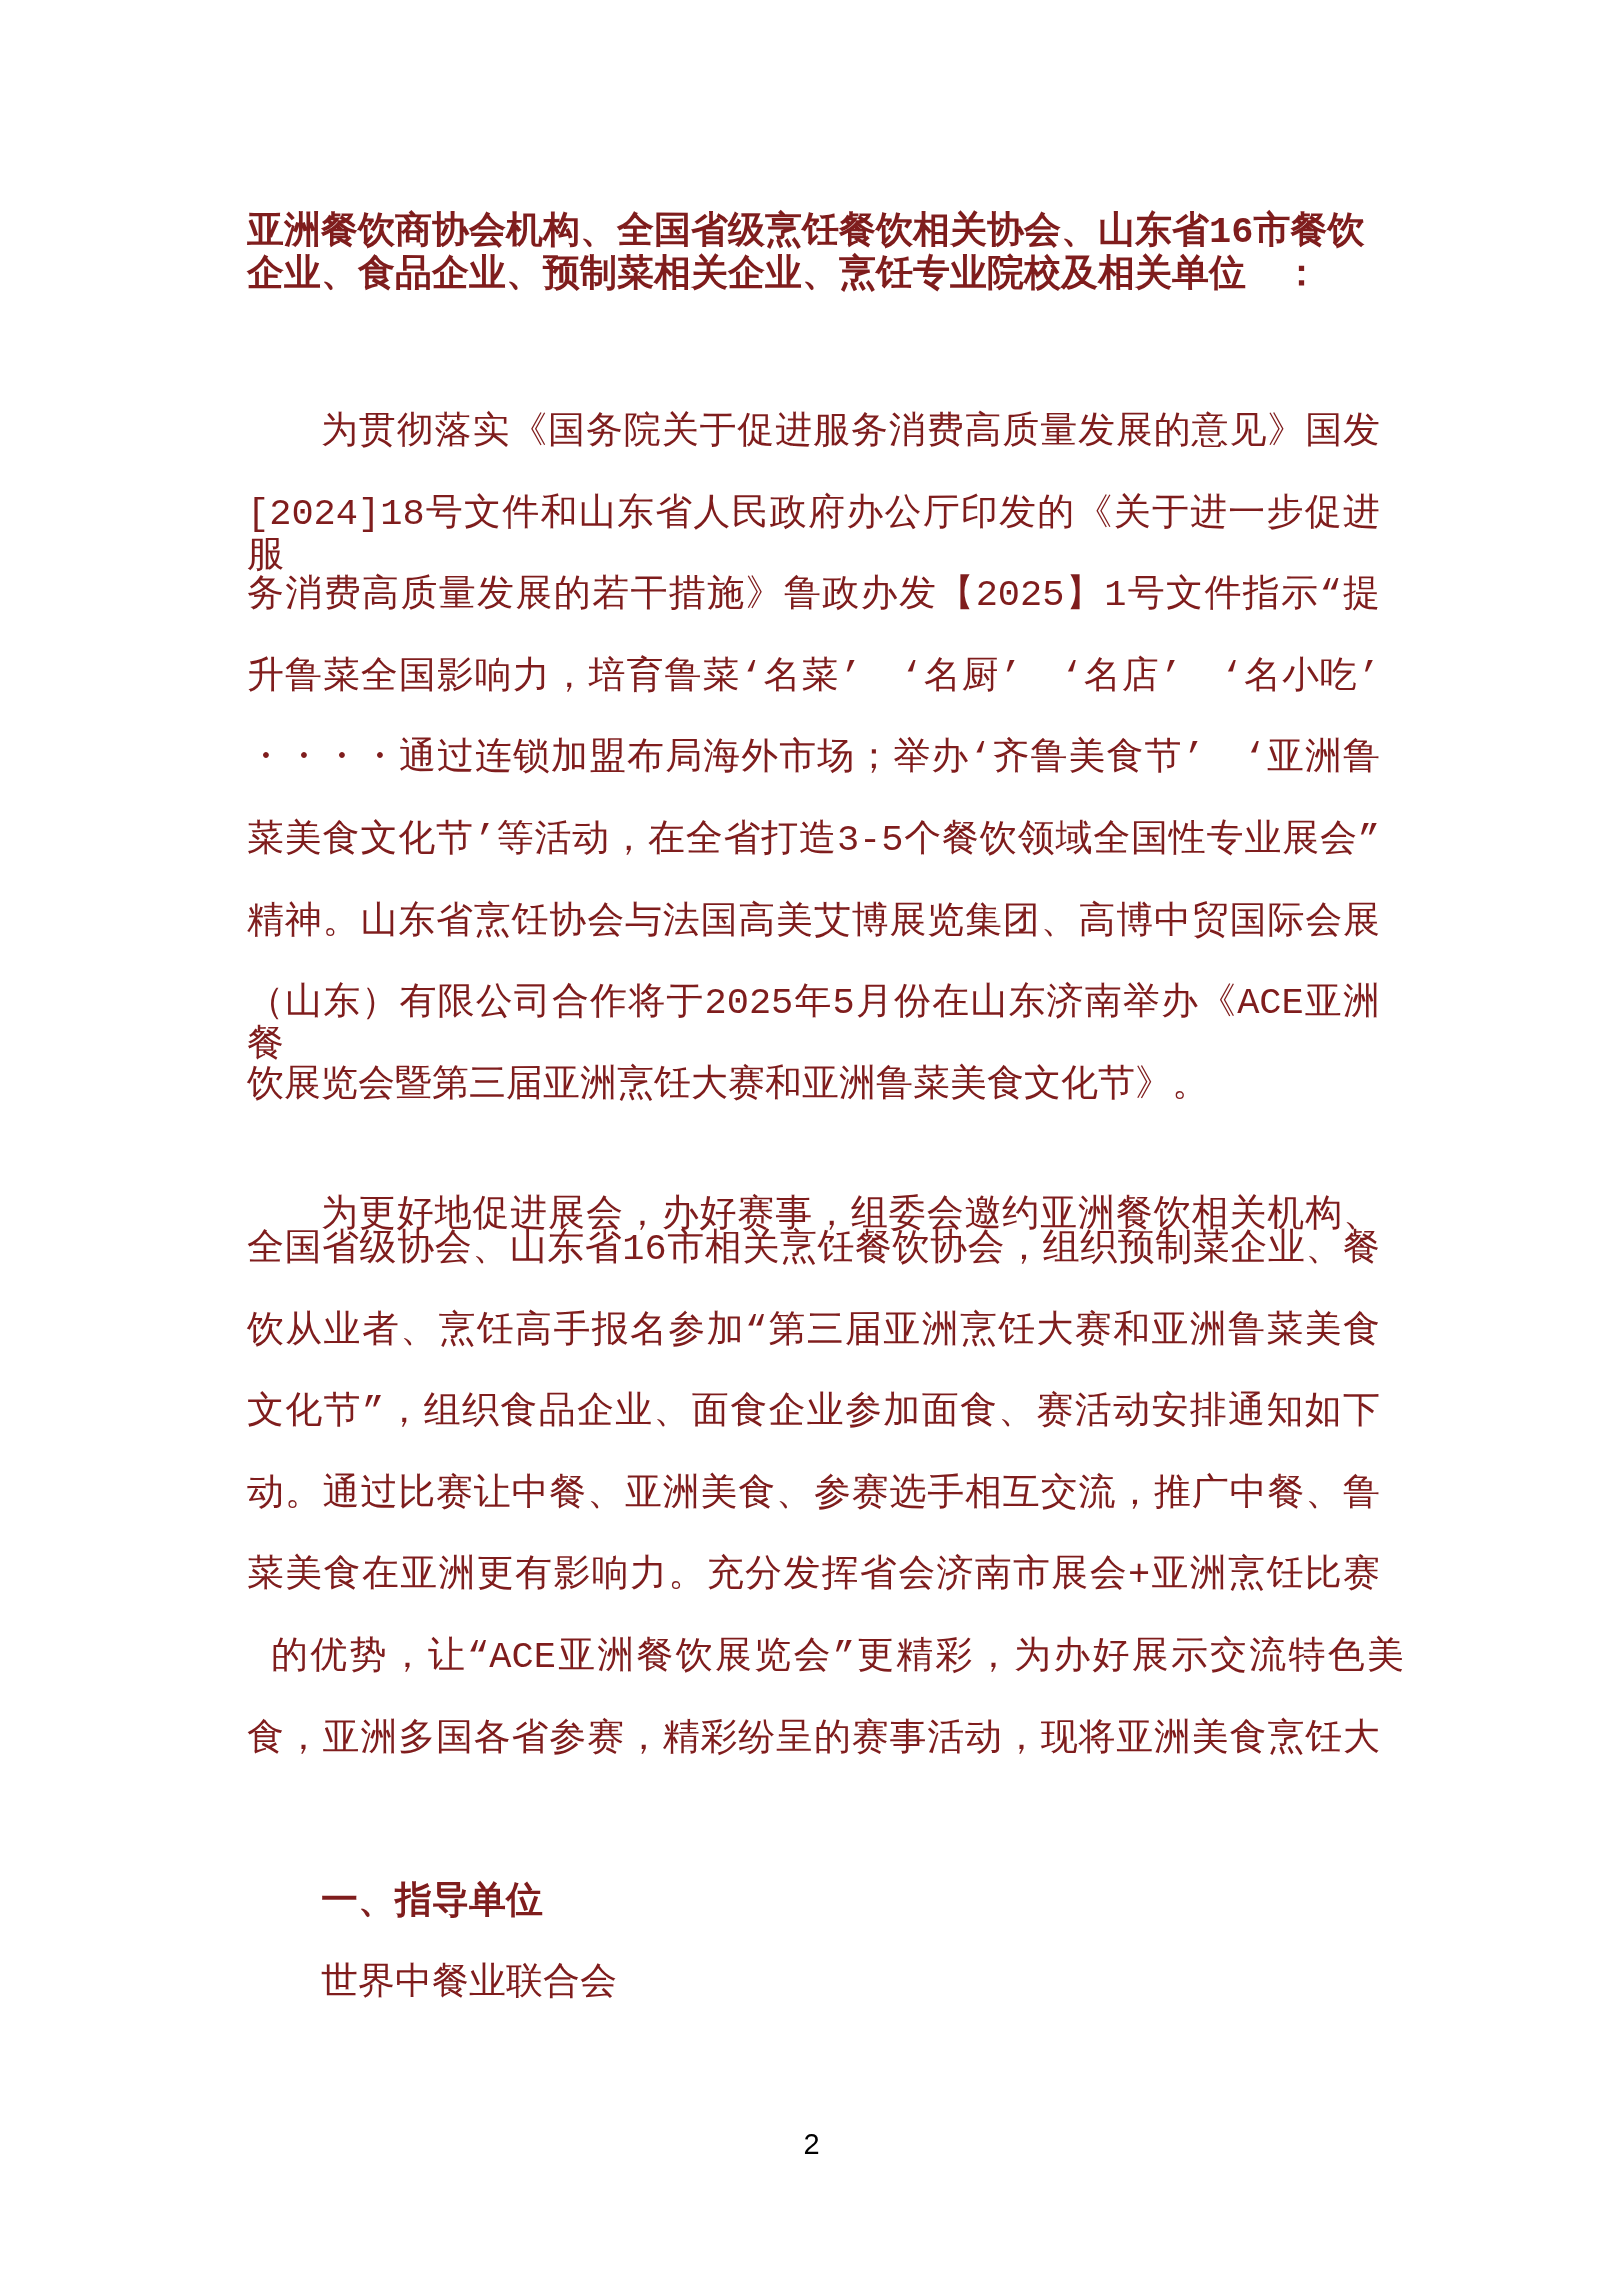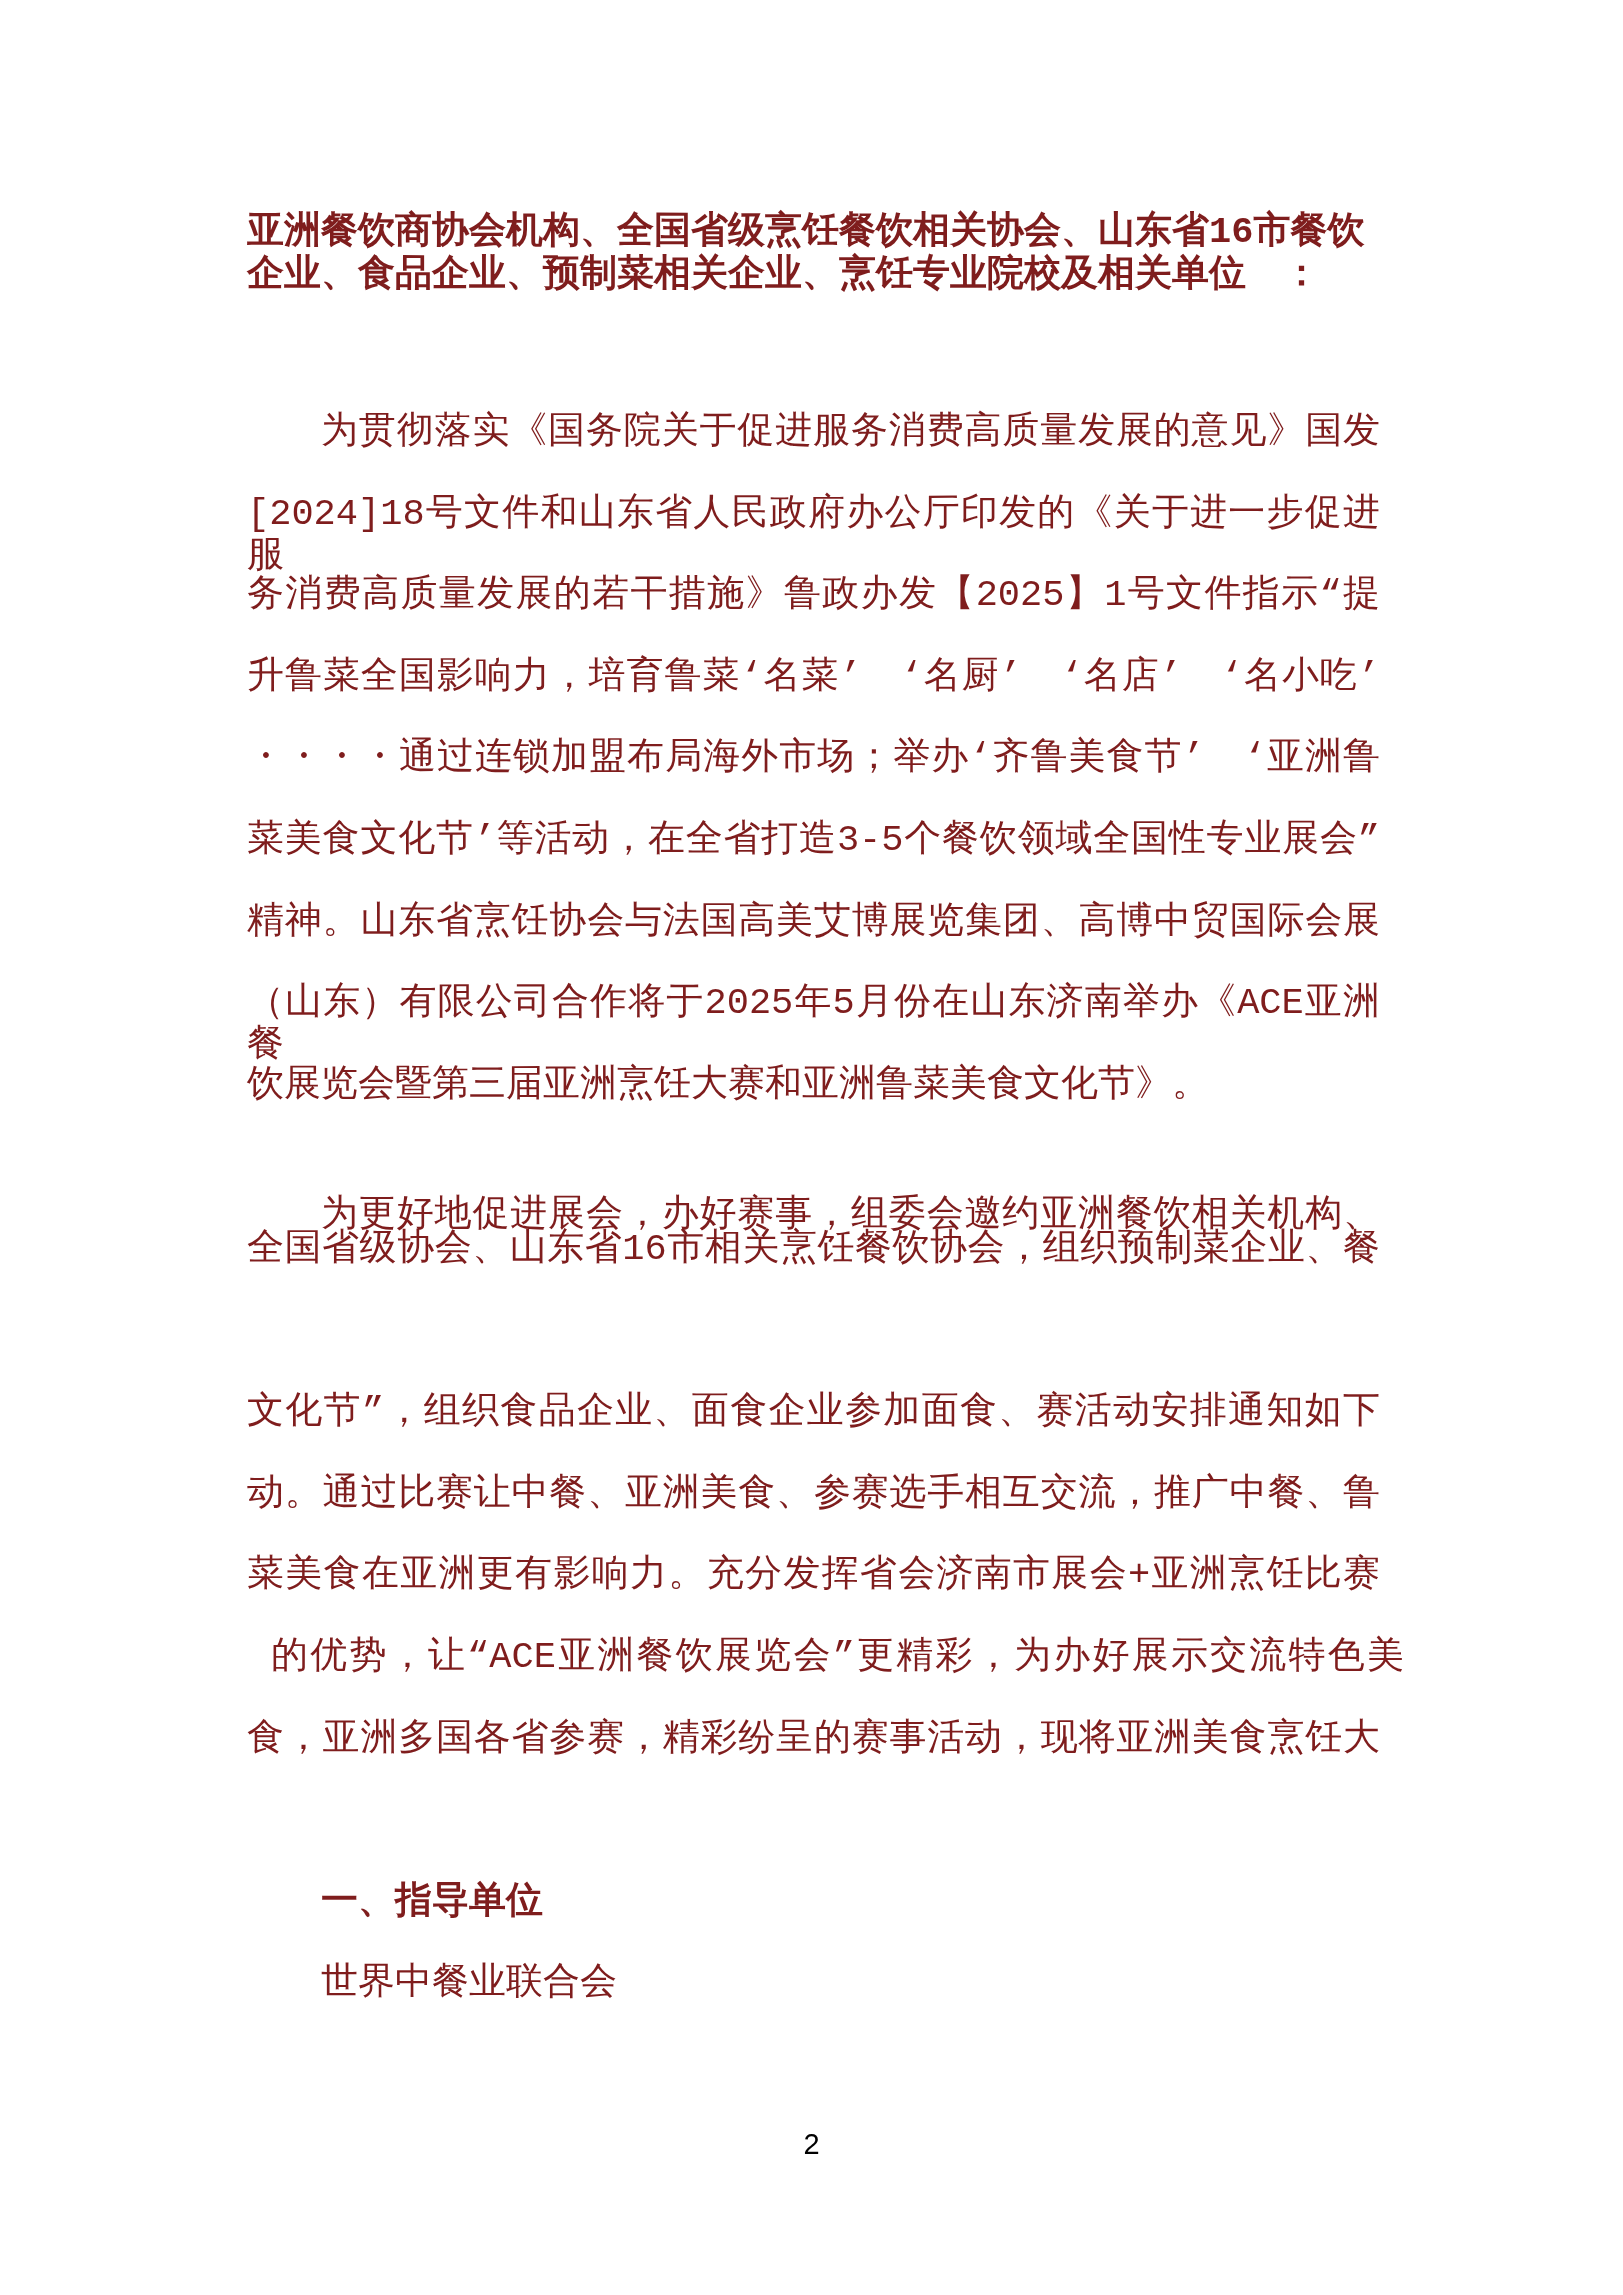--- a/index.html
+++ b/index.html
@@ -42,20 +42,21 @@
     <div class="line justify" style="top: 493px;">[2024]18号文件和山东省人民政府办公厅印发的《关于进一步促进服</div>
     <div class="line justify" style="top: 574px;">务消费高质量发展的若干措施》鲁政办发【2025】1号文件指示“提</div>
     <div class="line justify" style="top: 656px;">升鲁菜全国影响力，培育鲁菜‘名菜’　‘名厨’　‘名店’　‘名小吃’</div>
     <div class="line justify" style="top: 737px;">・・・・通过连锁加盟布局海外市场；举办‘齐鲁美食节’　‘亚洲鲁</div>
     <div class="line justify" style="top: 819px;">菜美食文化节’等活动，在全省打造3-5个餐饮领域全国性专业展会”</div>
     <div class="line justify" style="top: 901px;">精神。山东省烹饪协会与法国高美艾博展览集团、高博中贸国际会展</div>
     <div class="line justify" style="top: 982px;">（山东）有限公司合作将于2025年5月份在山东济南举办《ACE亚洲餐</div>
     <div class="line" style="top: 1064px;">饮展览会暨第三届亚洲烹饪大赛和亚洲鲁菜美食文化节》。</div>
     <div class="line justify indent" style="top: 1146px; margin-top: 48px;">为更好地促进展会，办好赛事，组委会邀约亚洲餐饮相关机构、</div>
     <div class="line justify" style="top: 1228px;">全国省级协会、山东省16市相关烹饪餐饮协会，组织预制菜企业、餐</div>
+    <div class="line justify" style="top: 1310px;">饮从业者、烹饪高手报名参加“第三届亚洲烹饪大赛和亚洲鲁菜美食</div>
     <div class="line justify" style="top: 1391px;">文化节”，组织食品企业、面食企业参加面食、赛活动安排通知如下</div>
     <div class="line justify" style="top: 1473px;">动。通过比赛让中餐、亚洲美食、参赛选手相互交流，推广中餐、鲁</div>
     <div class="line justify" style="top: 1554px;">菜美食在亚洲更有影响力。充分发挥省会济南市展会+亚洲烹饪比赛</div>
     <div class="line justify" style="top: 1636px; margin-left: 24px;">的优势，让“ACE亚洲餐饮展览会”更精彩，为办好展示交流特色美</div>
     <div class="line justify" style="top: 1718px;">食，亚洲多国各省参赛，精彩纷呈的赛事活动，现将亚洲美食烹饪大</div>
     <div class="line indent bold" style="top: 1881px;">一、指导单位</div>
     <div class="line indent" style="top: 1962px;">世界中餐业联合会</div>
   </div>
 
 

